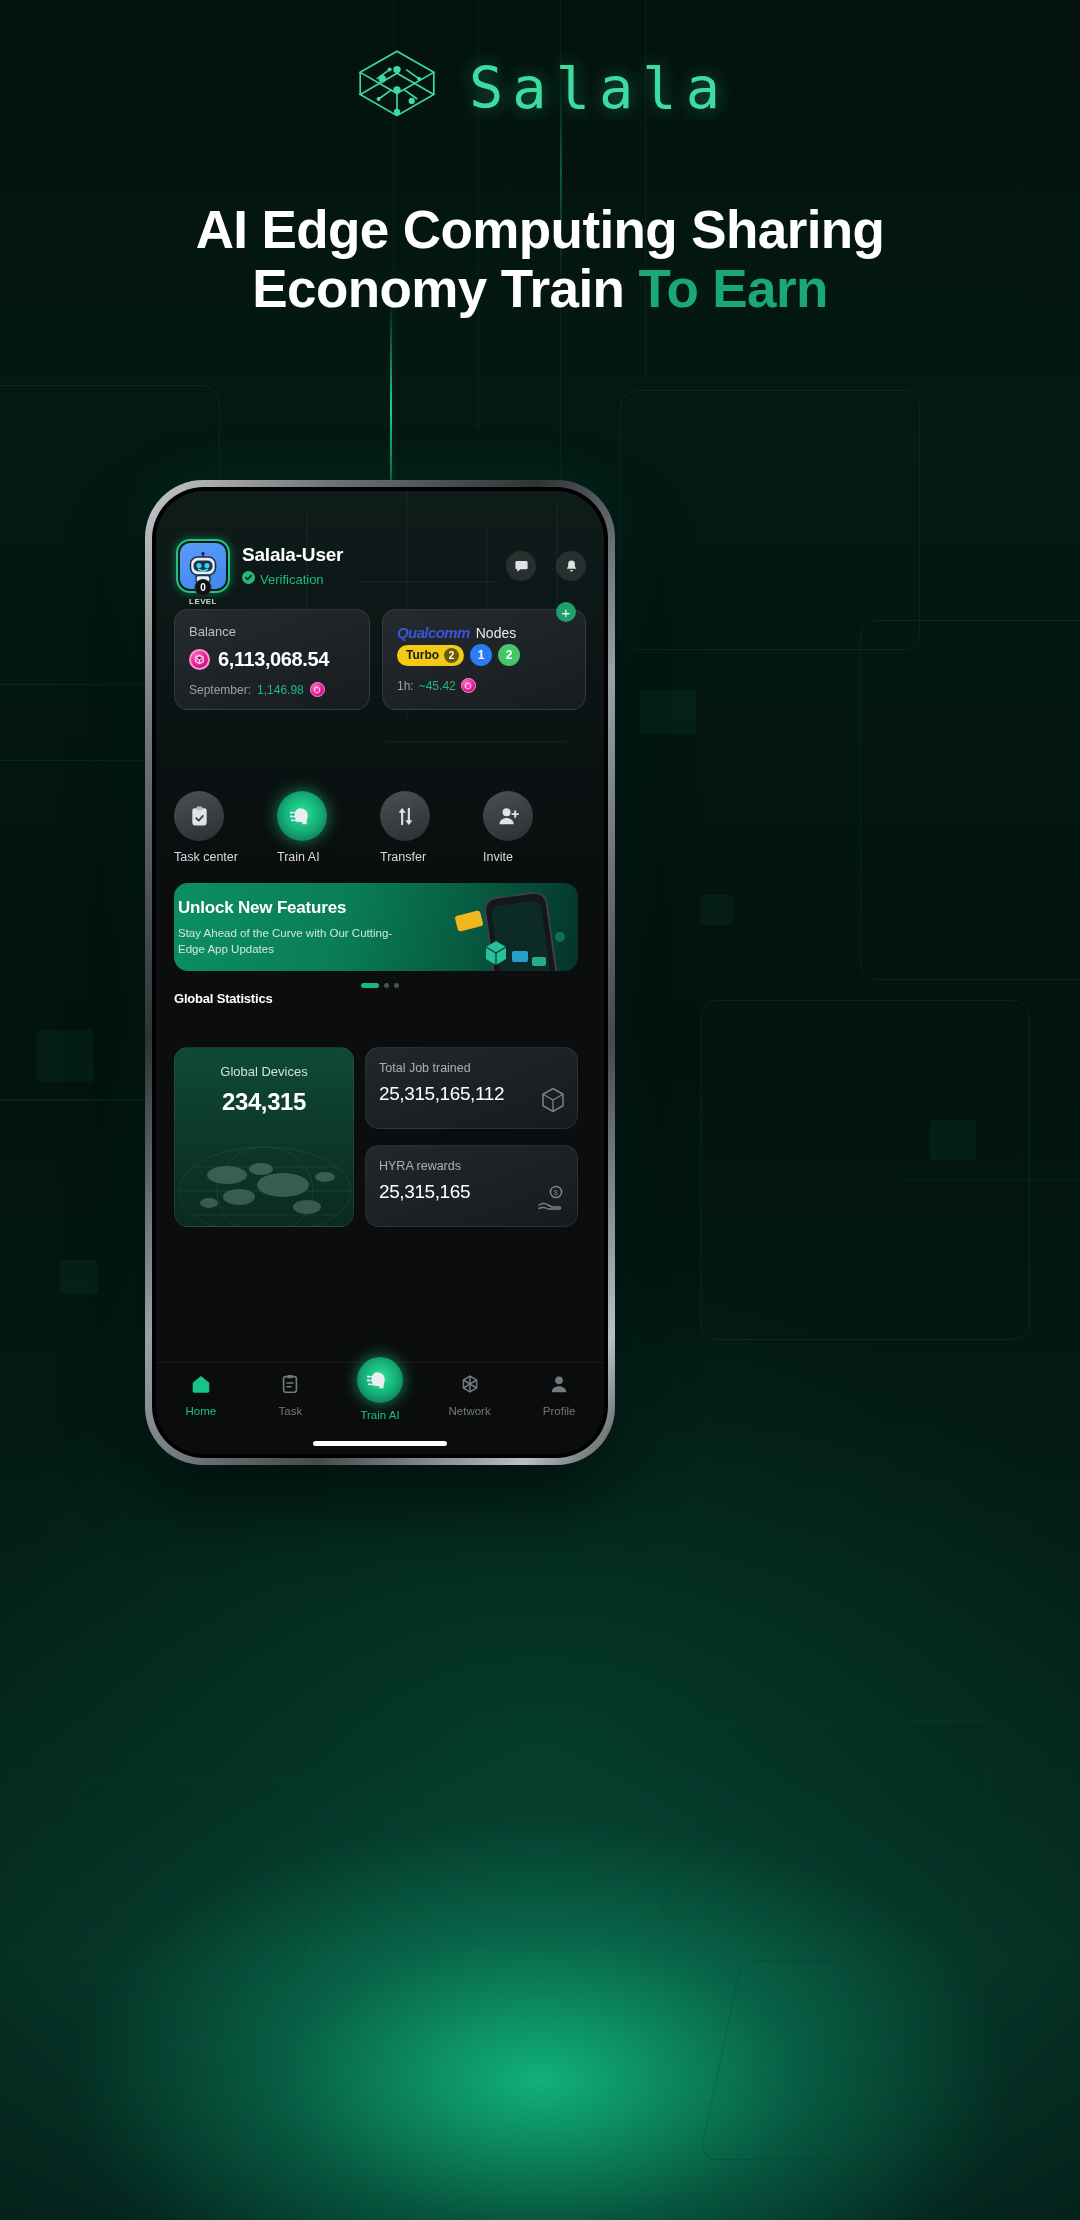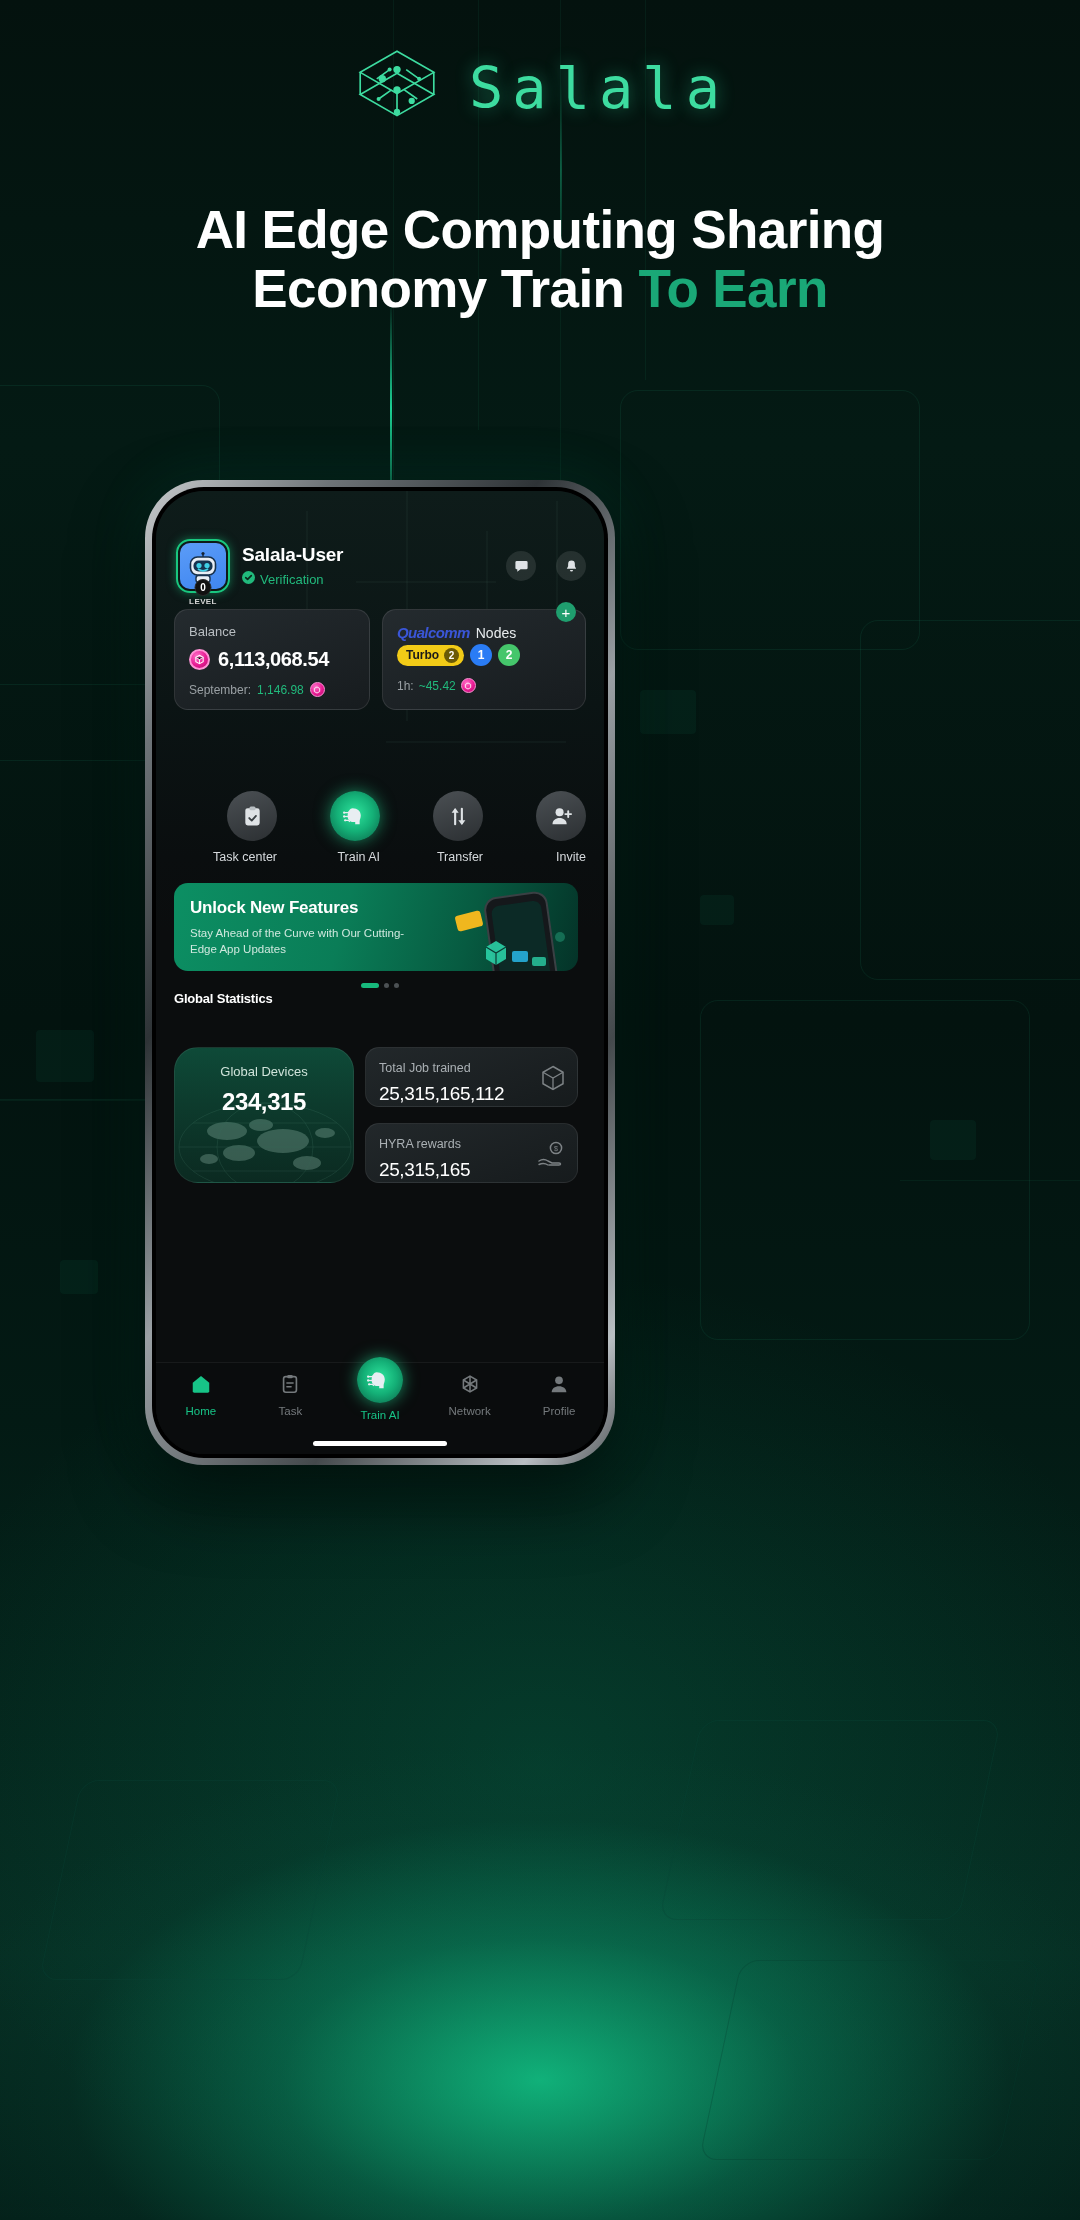--- a/index.html
+++ b/index.html
@@ -187,52 +187,52 @@
   #qc-sub .amt { color: #21b97c; }
   #qc-plus {
     position: absolute; right: 9px; top: -8px;
     width: 20px; height: 20px; border-radius: 50%;
     background: #1f9e6e; color: #fff; font-size: 15px; line-height: 1;
     display: flex; align-items: center; justify-content: center;
   }
 
   
   #actions { position: absolute; left: 0; top: 300px; width: 100%; display: flex; padding: 0 18px; }
-  .action { flex: 1; display: flex; flex-direction: column; align-items: flex-end; gap: 9px; }
+  .action { flex: 1; display: flex; flex-direction: column; align-items: flex-start; gap: 9px; }
   .action-circle {
     width: 50px; height: 50px; border-radius: 50%;
     background: linear-gradient(160deg, #4b5054 0%, #2b2f32 100%);
     display: flex; align-items: center; justify-content: center;
   }
   .action-circle.glow {
     background: radial-gradient(circle at 50% 45%, #2ee39c 0%, #14b077 48%, #0b5f45 100%);
     box-shadow: 0 0 16px rgba(36,220,150,.55);
   }
   .action-label { font-size: 12.5px; color: #d6dadd; }
 
   
   #banner {
     position: absolute; left: 18px; top: 392px; width: 404px; height: 88px;
     border-radius: 14px; overflow: hidden;
     background: linear-gradient(105deg, #0c8f63 0%, #0a7d57 42%, #075b41 72%, #043328 100%);
-    padding: 15px 16px;
+    padding: 15px 4px;
   }
   #banner-title { font-size: 17px; font-weight: 700; letter-spacing: -.2px; }
   #banner-sub { margin-top: 7px; font-size: 11.5px; color: #cfe8de; line-height: 1.4; width: 230px; }
   #banner-art { position: absolute; right: -6px; top: 8px; width: 150px; height: 92px; }
 
   #dots { position: absolute; left: 0; top: 492px; width: 100%; display: flex; justify-content: center; gap: 5px; }
   .dot { width: 5px; height: 5px; border-radius: 3px; background: #4c5154; }
   .dot.active { width: 18px; background: #17b97c; }
 
   
   #gs-title { position: absolute; left: 18px; top: 500px; font-size: 13px; font-weight: 600; letter-spacing: -.2px; }
   #gs { position: absolute; left: 18px; top: 556px; width: 404px; display: flex; gap: 11px; }
   #gs-left {
-    flex: 0 0 180px; height: 136px; border-radius: 24px;
+    flex: 0 0 180px; height: 180px; border-radius: 14px;
     border: 1px solid rgba(255,255,255,.07);
     background: linear-gradient(180deg, #0e4a38 0%, #0d3b2d 42%, #0b2a21 100%);
     padding: 16px 25px 0; text-align: center; position: relative; overflow: hidden;
   }
   #gs-left .lbl { font-size: 13px; color: #cfe3da; }
   #gs-left .val { margin-top: 9px; font-size: 24px; font-weight: 600; letter-spacing: -.4px; }
   #globe { position: absolute; left: 0; bottom: -10px; width: 100%; height: 95px; opacity: .33; }
   #gs-right { flex: 1; display: flex; flex-direction: column; gap: 16px; }
   .gs-card {
     flex: 1; border-radius: 14px; border: 1px solid rgba(255,255,255,.07);

